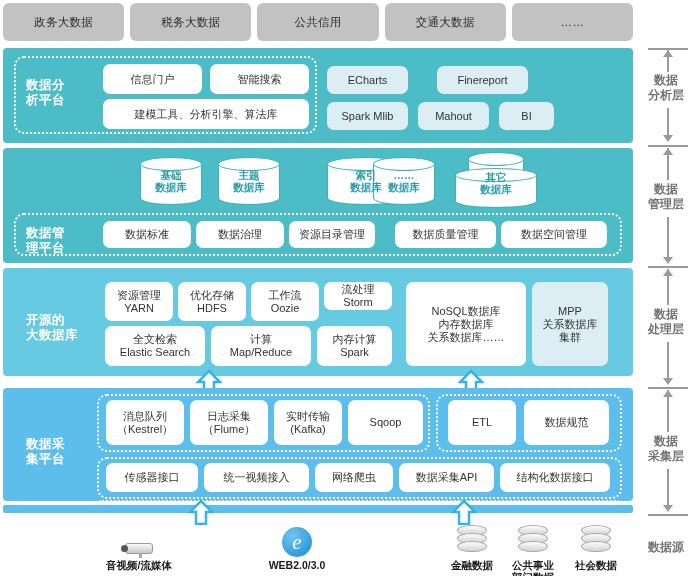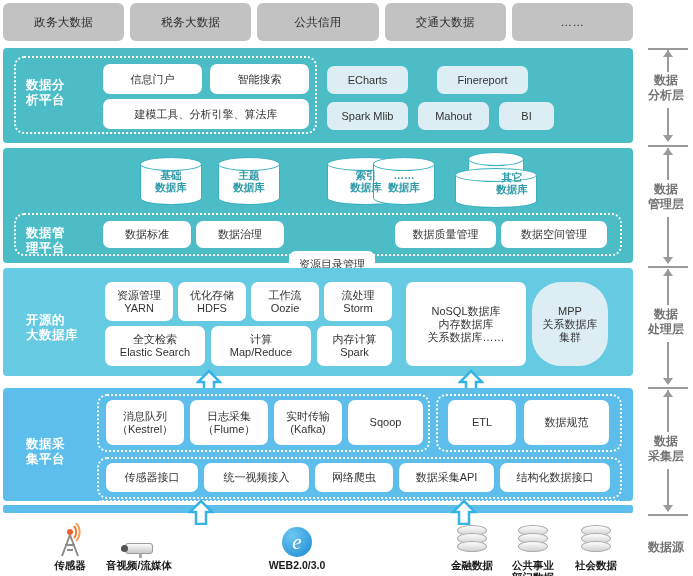--- a/index.html
+++ b/index.html
@@ -151,36 +151,36 @@
 <div class="cyl" style="left:468px;top:152px;width:56px;height:34px;">
   <div class="bot"></div>
   <div class="side"></div>
   <div class="top"></div>
 </div>
 <div class="cyl" style="left:455px;top:168px;width:82px;height:40px;">
   <div class="bot"></div>
   <div class="side"></div>
   <div class="top"></div>
 </div>
-<div style="position:absolute;left:455px;top:163px;width:82px;height:40px;display:flex;align-items:center;justify-content:center;text-align:center;font-size:10.5px;font-weight:bold;color:#2f9aa8;line-height:12px;z-index:9;margin-left:16px;">
+<div style="position:absolute;left:455px;top:163px;width:82px;height:40px;display:flex;align-items:center;justify-content:center;text-align:center;font-size:10.5px;font-weight:bold;color:#2f9aa8;line-height:12px;z-index:9;">
   <div><span>其它</span><br><span>数据库</span></div>
 </div>
 
 <div class="dotgroup" style="left:14px;top:213px;width:608px;height:43px;"></div>
 <div class="layer-label" style="left:26px;top:226px;width:62px;">
   <div>数据管</div>
   <div>理平台</div>
 </div>
 <div class="pill" style="left:103px;top:221px;width:88px;height:27px;">
     <span>数据标准</span>
   </div>
 <div class="pill" style="left:196px;top:221px;width:88px;height:27px;">
     <span>数据治理</span>
   </div>
-<div class="pill" style="left:289px;top:221px;width:86px;height:27px;margin-top:30px;">
+<div class="pill" style="left:289px;top:221px;width:86px;height:27px;">
     <span>资源目录管理</span>
   </div>
 <div class="pill" style="left:395px;top:221px;width:101px;height:27px;">
     <span>数据质量管理</span>
   </div>
 <div class="pill" style="left:501px;top:221px;width:106px;height:27px;">
     <span>数据空间管理</span>
   </div>
 
 <div class="band band-process"></div>
@@ -190,36 +190,36 @@
 </div>
 <div class="pill" style="left:105px;top:282px;width:68px;height:39px;">
   <div><span>资源管理</span><br><span>YARN</span></div>
 </div>
 <div class="pill" style="left:178px;top:282px;width:68px;height:39px;">
   <div><span>优化存储</span><br><span>HDFS</span></div>
 </div>
 <div class="pill" style="left:251px;top:282px;width:68px;height:39px;">
   <div><span>工作流</span><br><span>Oozie</span></div>
 </div>
-<div class="pill" style="left:324px;top:282px;width:68px;height:39px;">
+<div class="pill" style="left:324px;top:282px;width:68px;height:28px;">
   <div><span>流处理</span><br><span>Storm</span></div>
 </div>
 <div class="pill" style="left:105px;top:326px;width:100px;height:40px;">
   <div><span>全文检索</span><br><span>Elastic Search</span></div>
 </div>
 <div class="pill" style="left:211px;top:326px;width:100px;height:40px;">
   <div><span>计算</span><br><span>Map/Reduce</span></div>
 </div>
 <div class="pill" style="left:317px;top:326px;width:75px;height:40px;">
   <div><span>内存计算</span><br><span>Spark</span></div>
 </div>
 <div class="pill" style="left:406px;top:282px;width:120px;height:84px;">
   <div><span>NoSQL数据库</span><br><span>内存数据库</span><br><span>关系数据库……</span></div>
 </div>
-<div class="pill pale" style="left:532px;top:282px;width:76px;height:84px;border-radius:29px;">
+<div class="pill pale" style="left:532px;top:282px;width:76px;height:84px;">
   <div><span>MPP</span><br><span>关系数据库</span><br><span>集群</span></div>
 </div>
 
 <div class="uparrow" style="left:196px;top:369px;">
   <svg width="26" height="26" viewBox="0 0 26 26">
       <polygon points="13,2 24,13 18,13 18,25 8,25 8,13 2,13" fill="#ffffff" stroke="#35b3e5" stroke-width="2.5"></polygon>
     </svg>
 </div>
 <div class="uparrow" style="left:458px;top:369px;">
   <svg width="26" height="26" viewBox="0 0 26 26">
@@ -279,33 +279,20 @@
       <polygon points="13,2 24,13 18,13 18,25 8,25 8,13 2,13" fill="#ffffff" stroke="#35b3e5" stroke-width="2.5"></polygon>
     </svg>
 </div>
 <div class="uparrow" style="left:451px;top:499px;">
   <svg width="26" height="26" viewBox="0 0 26 26">
       <polygon points="13,2 24,13 18,13 18,25 8,25 8,13 2,13" fill="#ffffff" stroke="#35b3e5" stroke-width="2.5"></polygon>
     </svg>
 </div>
 
 <div class="sources">
-  <div class="src" style="left:31px;top:6px;">
-    <div class="glyph">
-      <svg width="32" height="34" viewBox="0 0 32 34">
-        <path d="M16 12 L8 33 M16 12 L24 33 M11 22 H21 M13 27 H19" stroke="#8c8c8c" stroke-width="2" fill="none"></path>
-        <circle cx="16" cy="9" r="3" fill="#e8622a"></circle>
-        <path d="M20 3 a9 9 0 0 1 0 12" stroke="#f07c34" stroke-width="2" fill="none"></path>
-        <path d="M22 0 a13 13 0 0 1 0 18" stroke="#f5a05c" stroke-width="2" fill="none"></path>
-      </svg>
-    </div>
-    <div class="cap">
-      <span>传感器</span>
-    </div>
-  </div>
   <div class="src" style="left:100px;top:6px;">
     <div class="glyph">
       <div class="cam">
         <div class="bodyc"></div>
         <div class="lens"></div>
         <div class="mnt"></div>
       </div>
     </div>
     <div class="cap">
       <span>音视频/流媒体</span>

